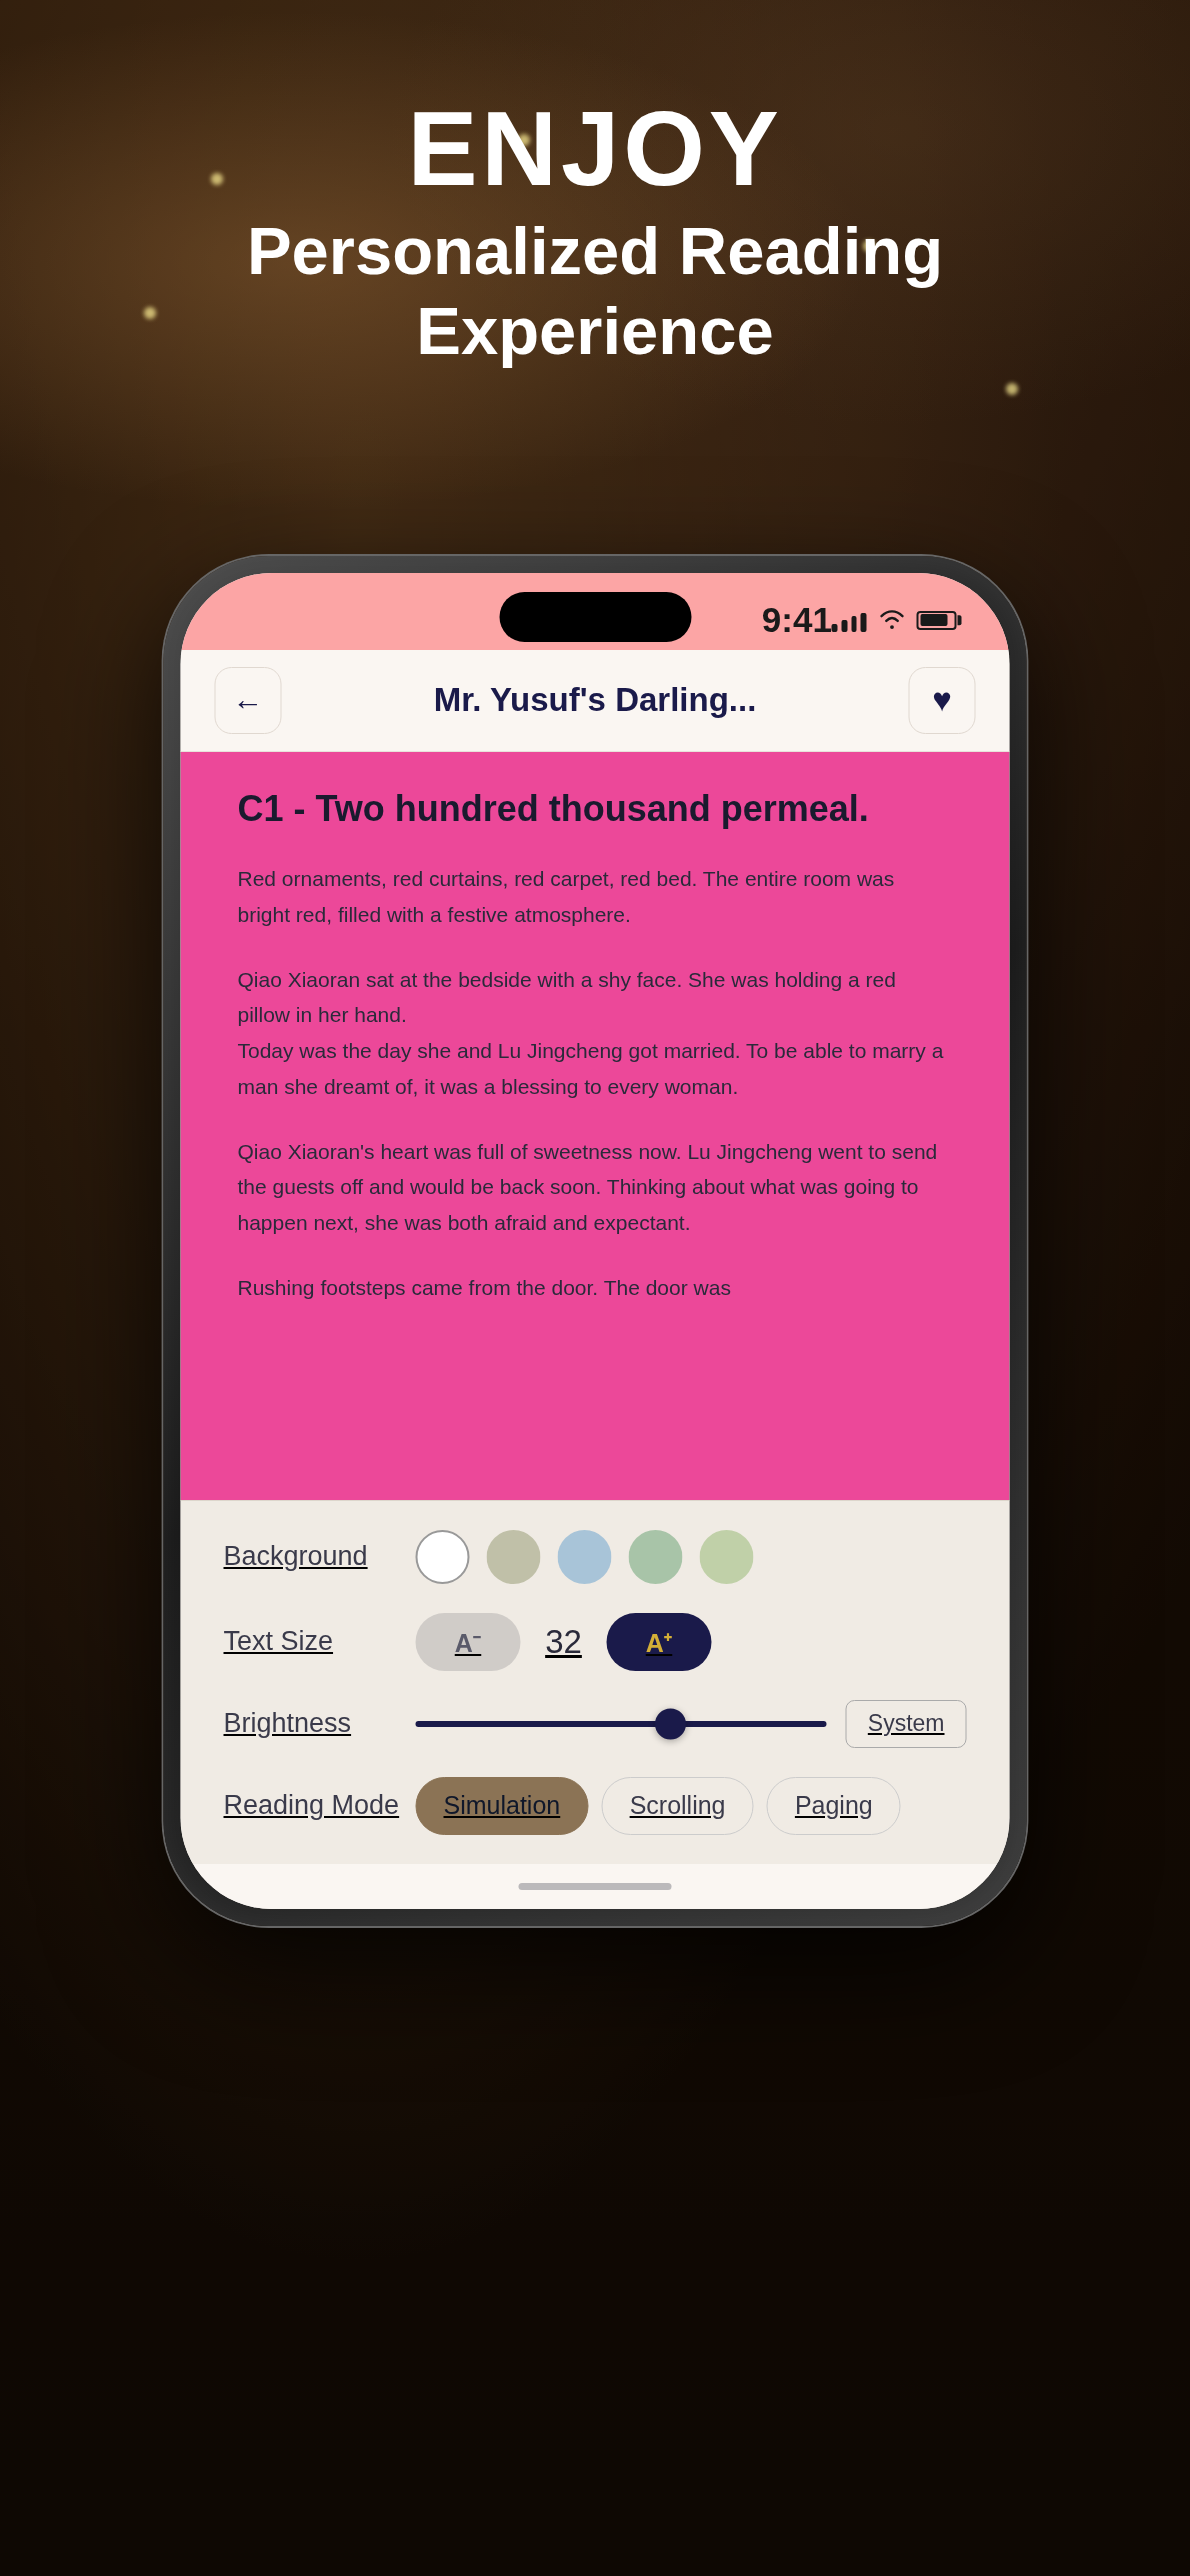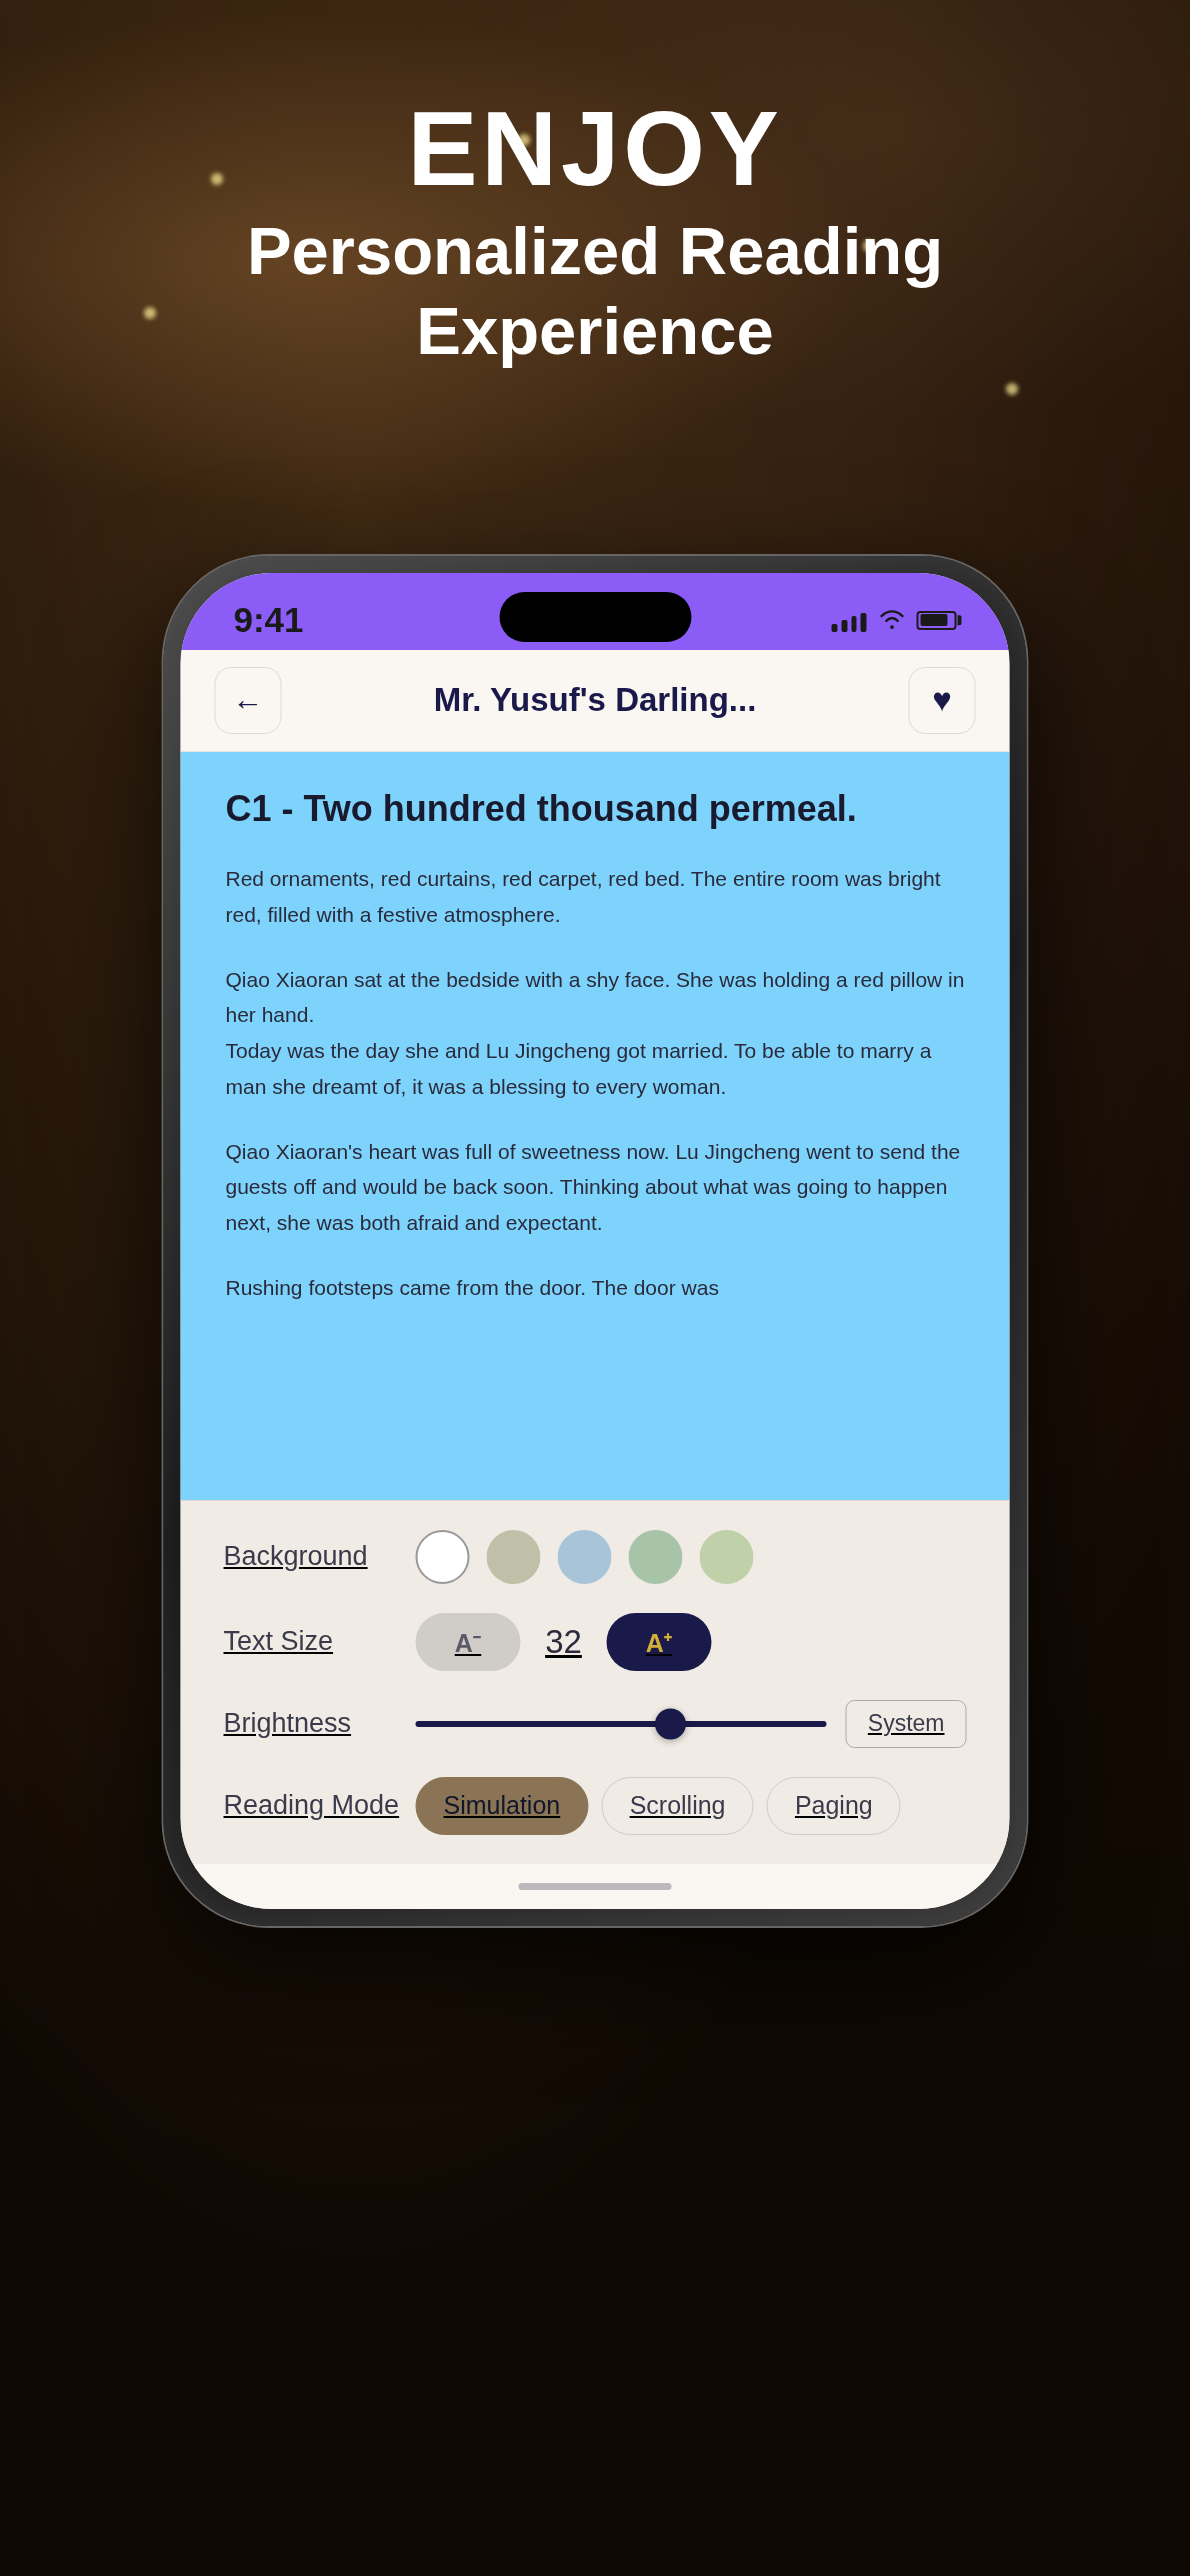--- a/index.html
+++ b/index.html
@@ -90,24 +90,24 @@
     .phone-inner {
       background: #f5f0eb;
       border-radius: 91px;
       overflow: hidden;
       position: relative;
     }
 
     
     .status-bar {
       display: flex;
-      justify-content: space-between;
+      justify-content: flex-end;
       align-items: center;
       padding: 27px 53px 9.6px;
-      background: #8b5cf6;
+      background: #fca5a5;
     }
 
     .status-time {
       font-size: 35px;
       font-weight: 600;
       color: #1a1a1a;
     }
 
     .status-icons {
       display: flex;
@@ -213,22 +213,22 @@
       border-radius: 17px;
       display: flex;
       align-items: center;
       justify-content: center;
       background: #faf6f2;
       cursor: pointer;
     }
 
     
     .reading-content {
-      background: #7dd3fc;
-      padding: 34px 45px;
+      background: #ec4899;
+      padding: 34px 57px;
       min-height: 748px;
     }
 
     .chapter-title {
       font-size: 36px;
       font-weight: 700;
       color: #1a1a2e;
       margin-bottom: 29px;
       line-height: 1.3;
     }

